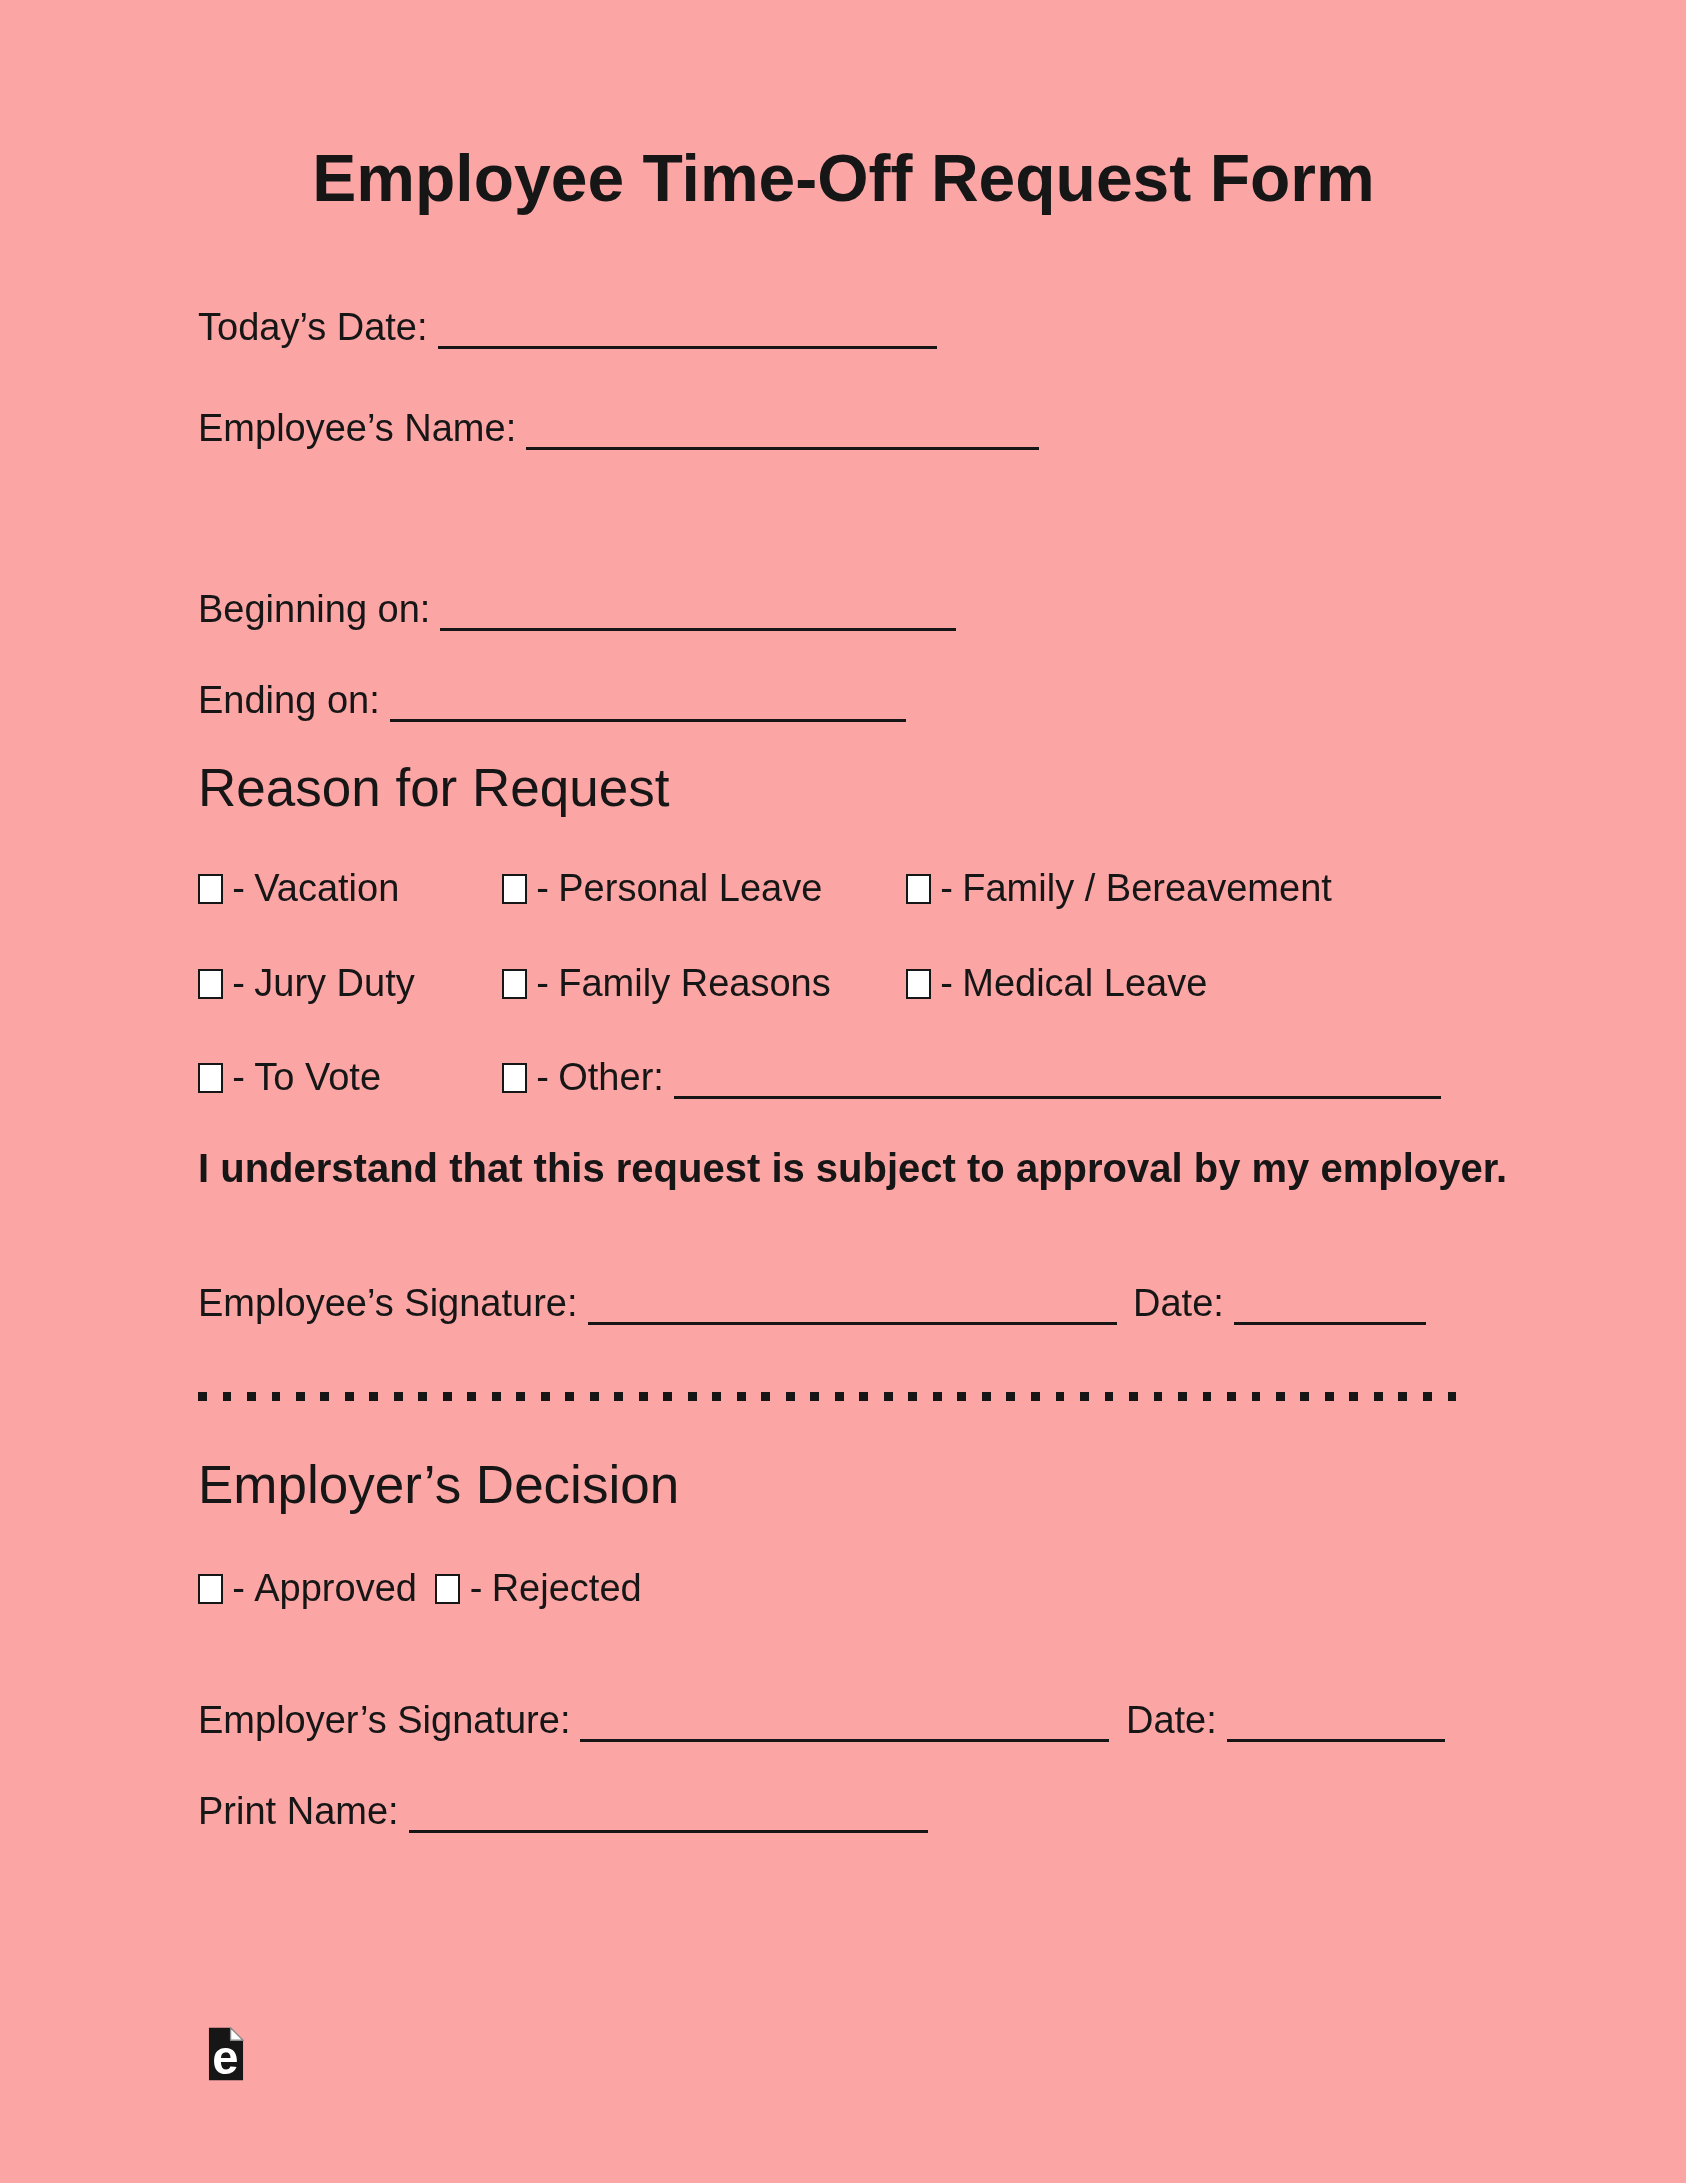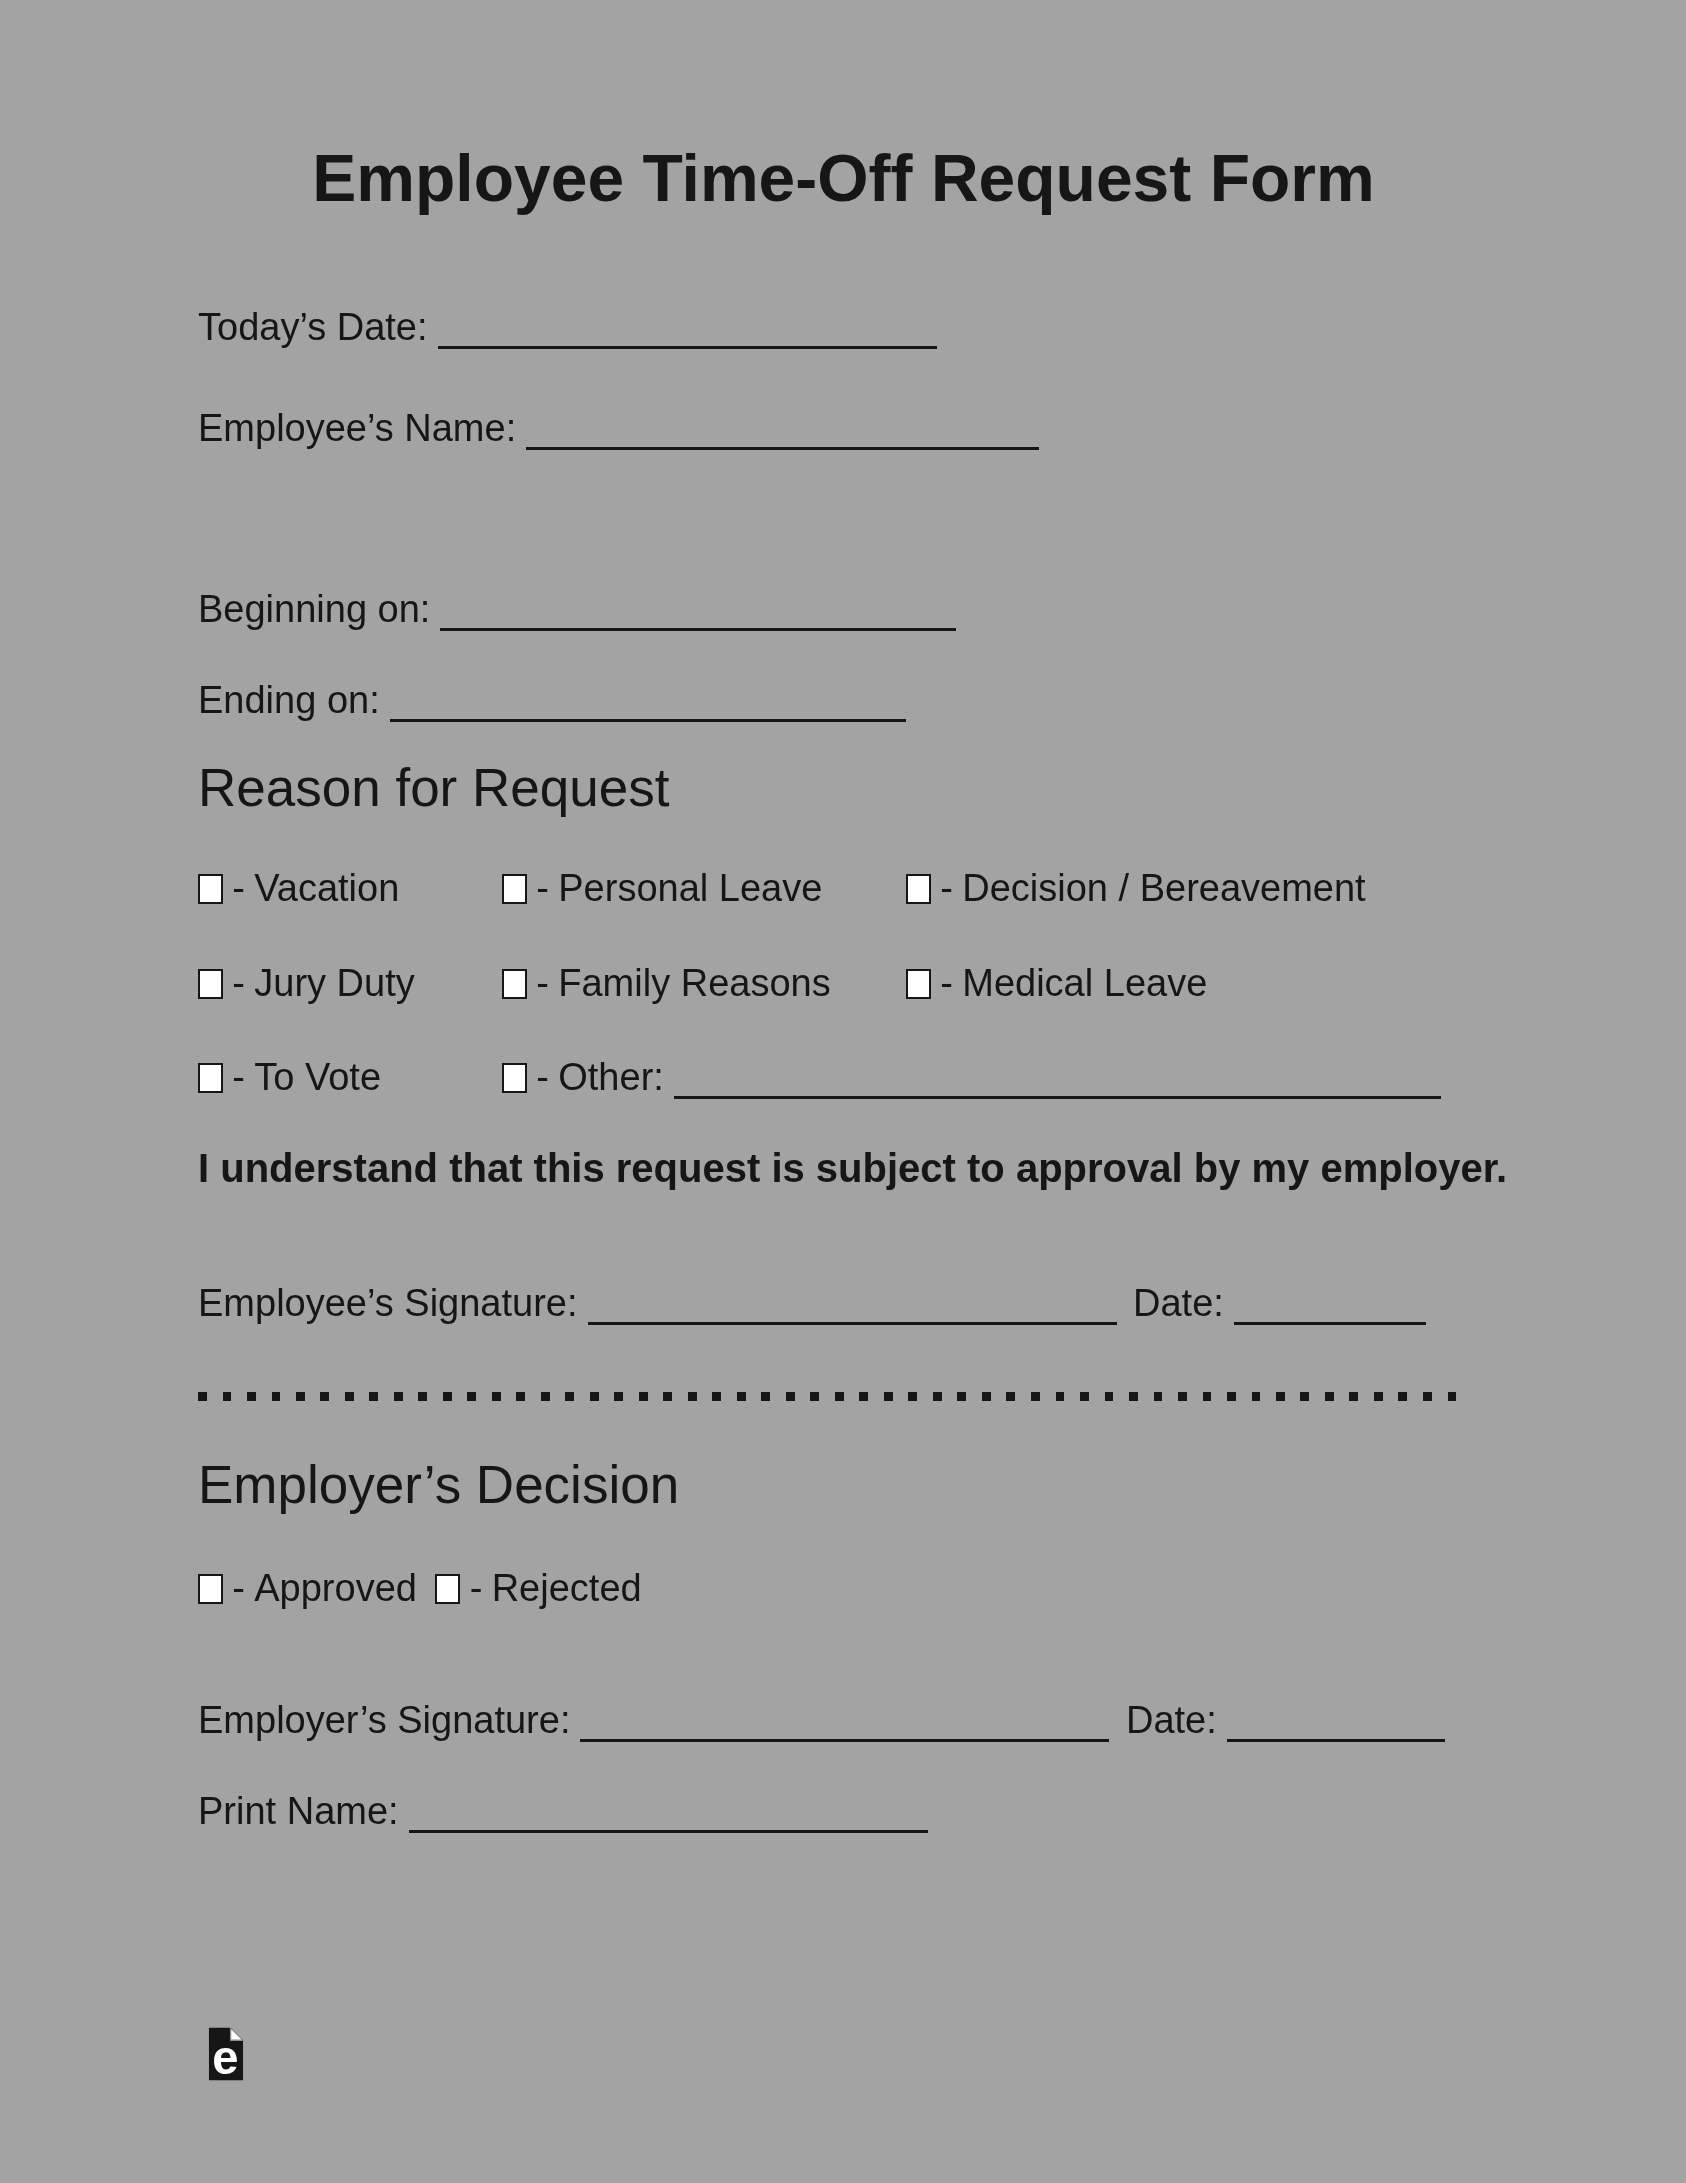--- a/index.html
+++ b/index.html
@@ -1,20 +1,20 @@
 <!DOCTYPE html>
 <html style="font-size:10.6px"><head>
 <meta charset="utf-8">
 <style>
   html,body{margin:0;padding:0;background:#e8e8e8;}
   .page{
     position:relative;
     width:1687px;
     height:2183px;
-    background:#a3a3a3;
+    background:#fca5a5;
     font-family:"Liberation Sans","DejaVu Sans",sans-serif;
     color:#161616;
     overflow:hidden;
   }
   .line{
     position:absolute;
     left:198px;
     font-size:38px;
     line-height:38px;
     white-space:nowrap;
@@ -94,21 +94,21 @@
 
   <div class="line" style="top:681px">
     <span>Ending on:</span><span class="blank" style="width:516px"></span>
   </div>
 
   <div class="line heading" style="top:761px">Reason for Request</div>
 
   <div class="line" style="top:869px">
     <span><span class="checkbox"></span><span class="dash">-</span><span>Vacation</span></span>
     <span class="opt-col2"><span class="checkbox"></span><span class="dash">-</span><span>Personal Leave</span></span>
-    <span class="opt-col3"><span class="checkbox"></span><span class="dash">-</span><span>Decision / Bereavement</span></span>
+    <span class="opt-col3"><span class="checkbox"></span><span class="dash">-</span><span>Family / Bereavement</span></span>
   </div>
 
   <div class="line" style="top:964px">
     <span><span class="checkbox"></span><span class="dash">-</span><span>Jury Duty</span></span>
     <span class="opt-col2"><span class="checkbox"></span><span class="dash">-</span><span>Family Reasons</span></span>
     <span class="opt-col3"><span class="checkbox"></span><span class="dash">-</span><span>Medical Leave</span></span>
   </div>
 
   <div class="line" style="top:1058px">
     <span><span class="checkbox"></span><span class="dash">-</span><span>To Vote</span></span>

